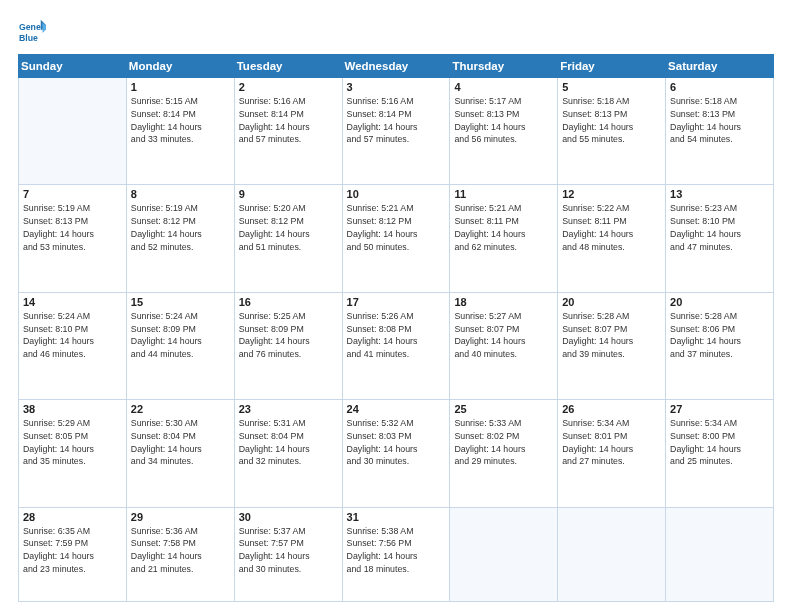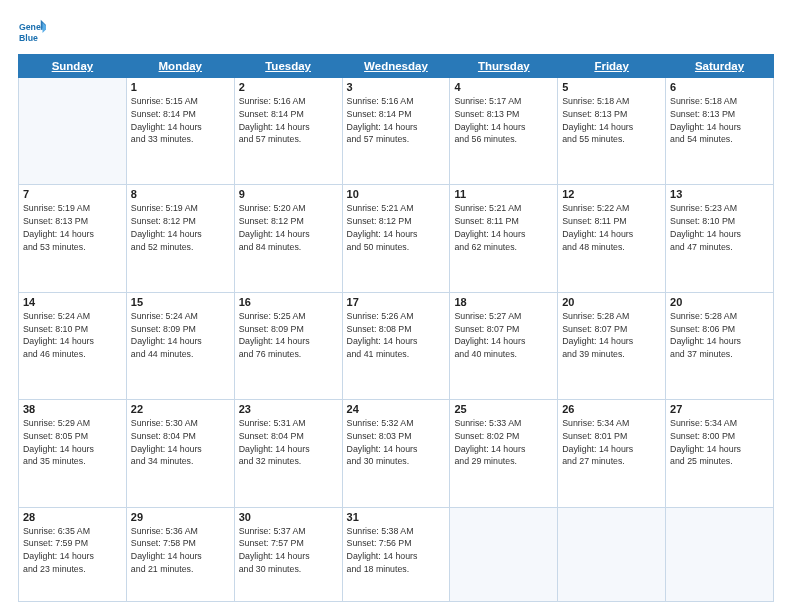--- a/index.html
+++ b/index.html
@@ -57,24 +57,23 @@
       flex: 1;
       border-collapse: collapse;
       width: 100%;
       table-layout: fixed;
     }
     .calendar th {
       background: #2979b8;
       color: #fff;
       font-size: 11.5px;
       font-weight: bold;
-      text-align: center;
+      text-align: left;
       padding: 5px 2px;
       border: 1px solid #2979b8;
-      text-decoration: underline;
     }
     .calendar td {
       border: 1px solid #c8d8e8;
       vertical-align: top;
       padding: 3px 4px;
       font-size: 9px;
       color: #333;
       background: #fff;
       height: 85px;
     }
@@ -196,21 +195,21 @@
             <span class="cell-line">Sunrise: 5:19 AM</span>
             <span class="cell-line">Sunset: 8:12 PM</span>
             <span class="cell-line">Daylight: 14 hours</span>
             <span class="cell-line">and 52 minutes.</span>
           </td>
           <td>
             <span class="day-num">9</span>
             <span class="cell-line">Sunrise: 5:20 AM</span>
             <span class="cell-line">Sunset: 8:12 PM</span>
             <span class="cell-line">Daylight: 14 hours</span>
-            <span class="cell-line">and 84 minutes.</span>
+            <span class="cell-line">and 51 minutes.</span>
           </td>
           <td>
             <span class="day-num">10</span>
             <span class="cell-line">Sunrise: 5:21 AM</span>
             <span class="cell-line">Sunset: 8:12 PM</span>
             <span class="cell-line">Daylight: 14 hours</span>
             <span class="cell-line">and 50 minutes.</span>
           </td>
           <td>
             <span class="day-num">11</span>

